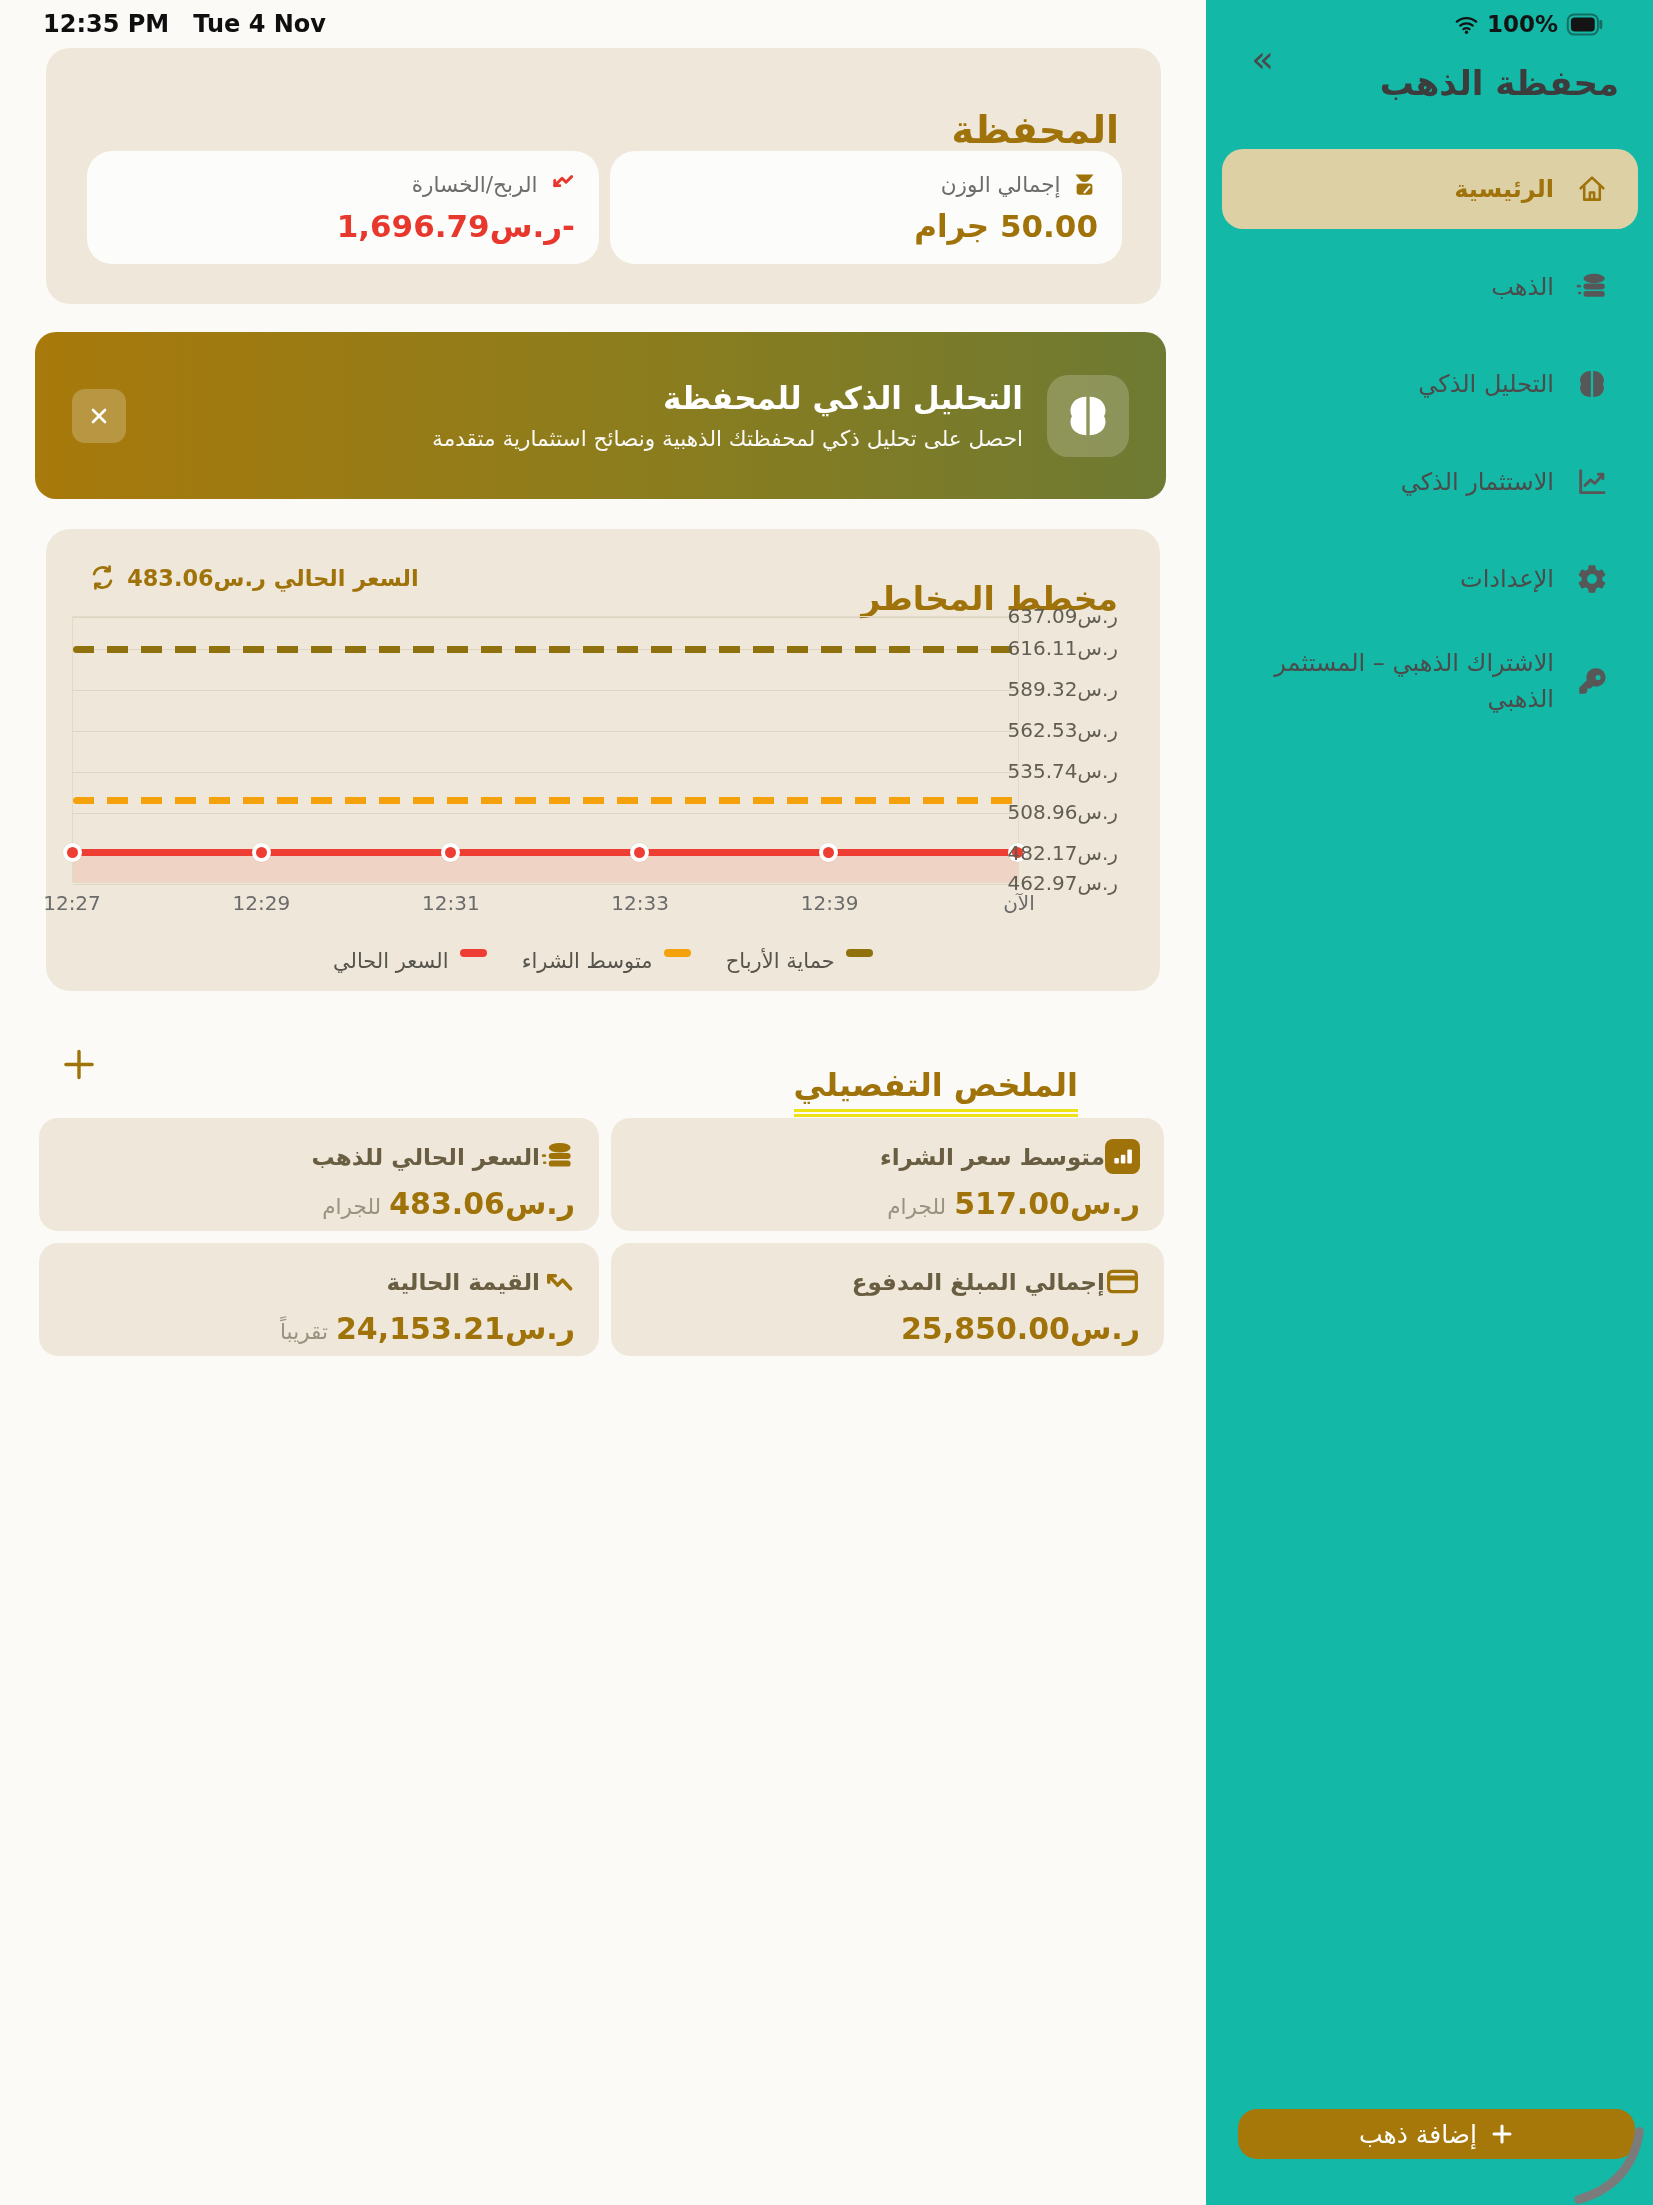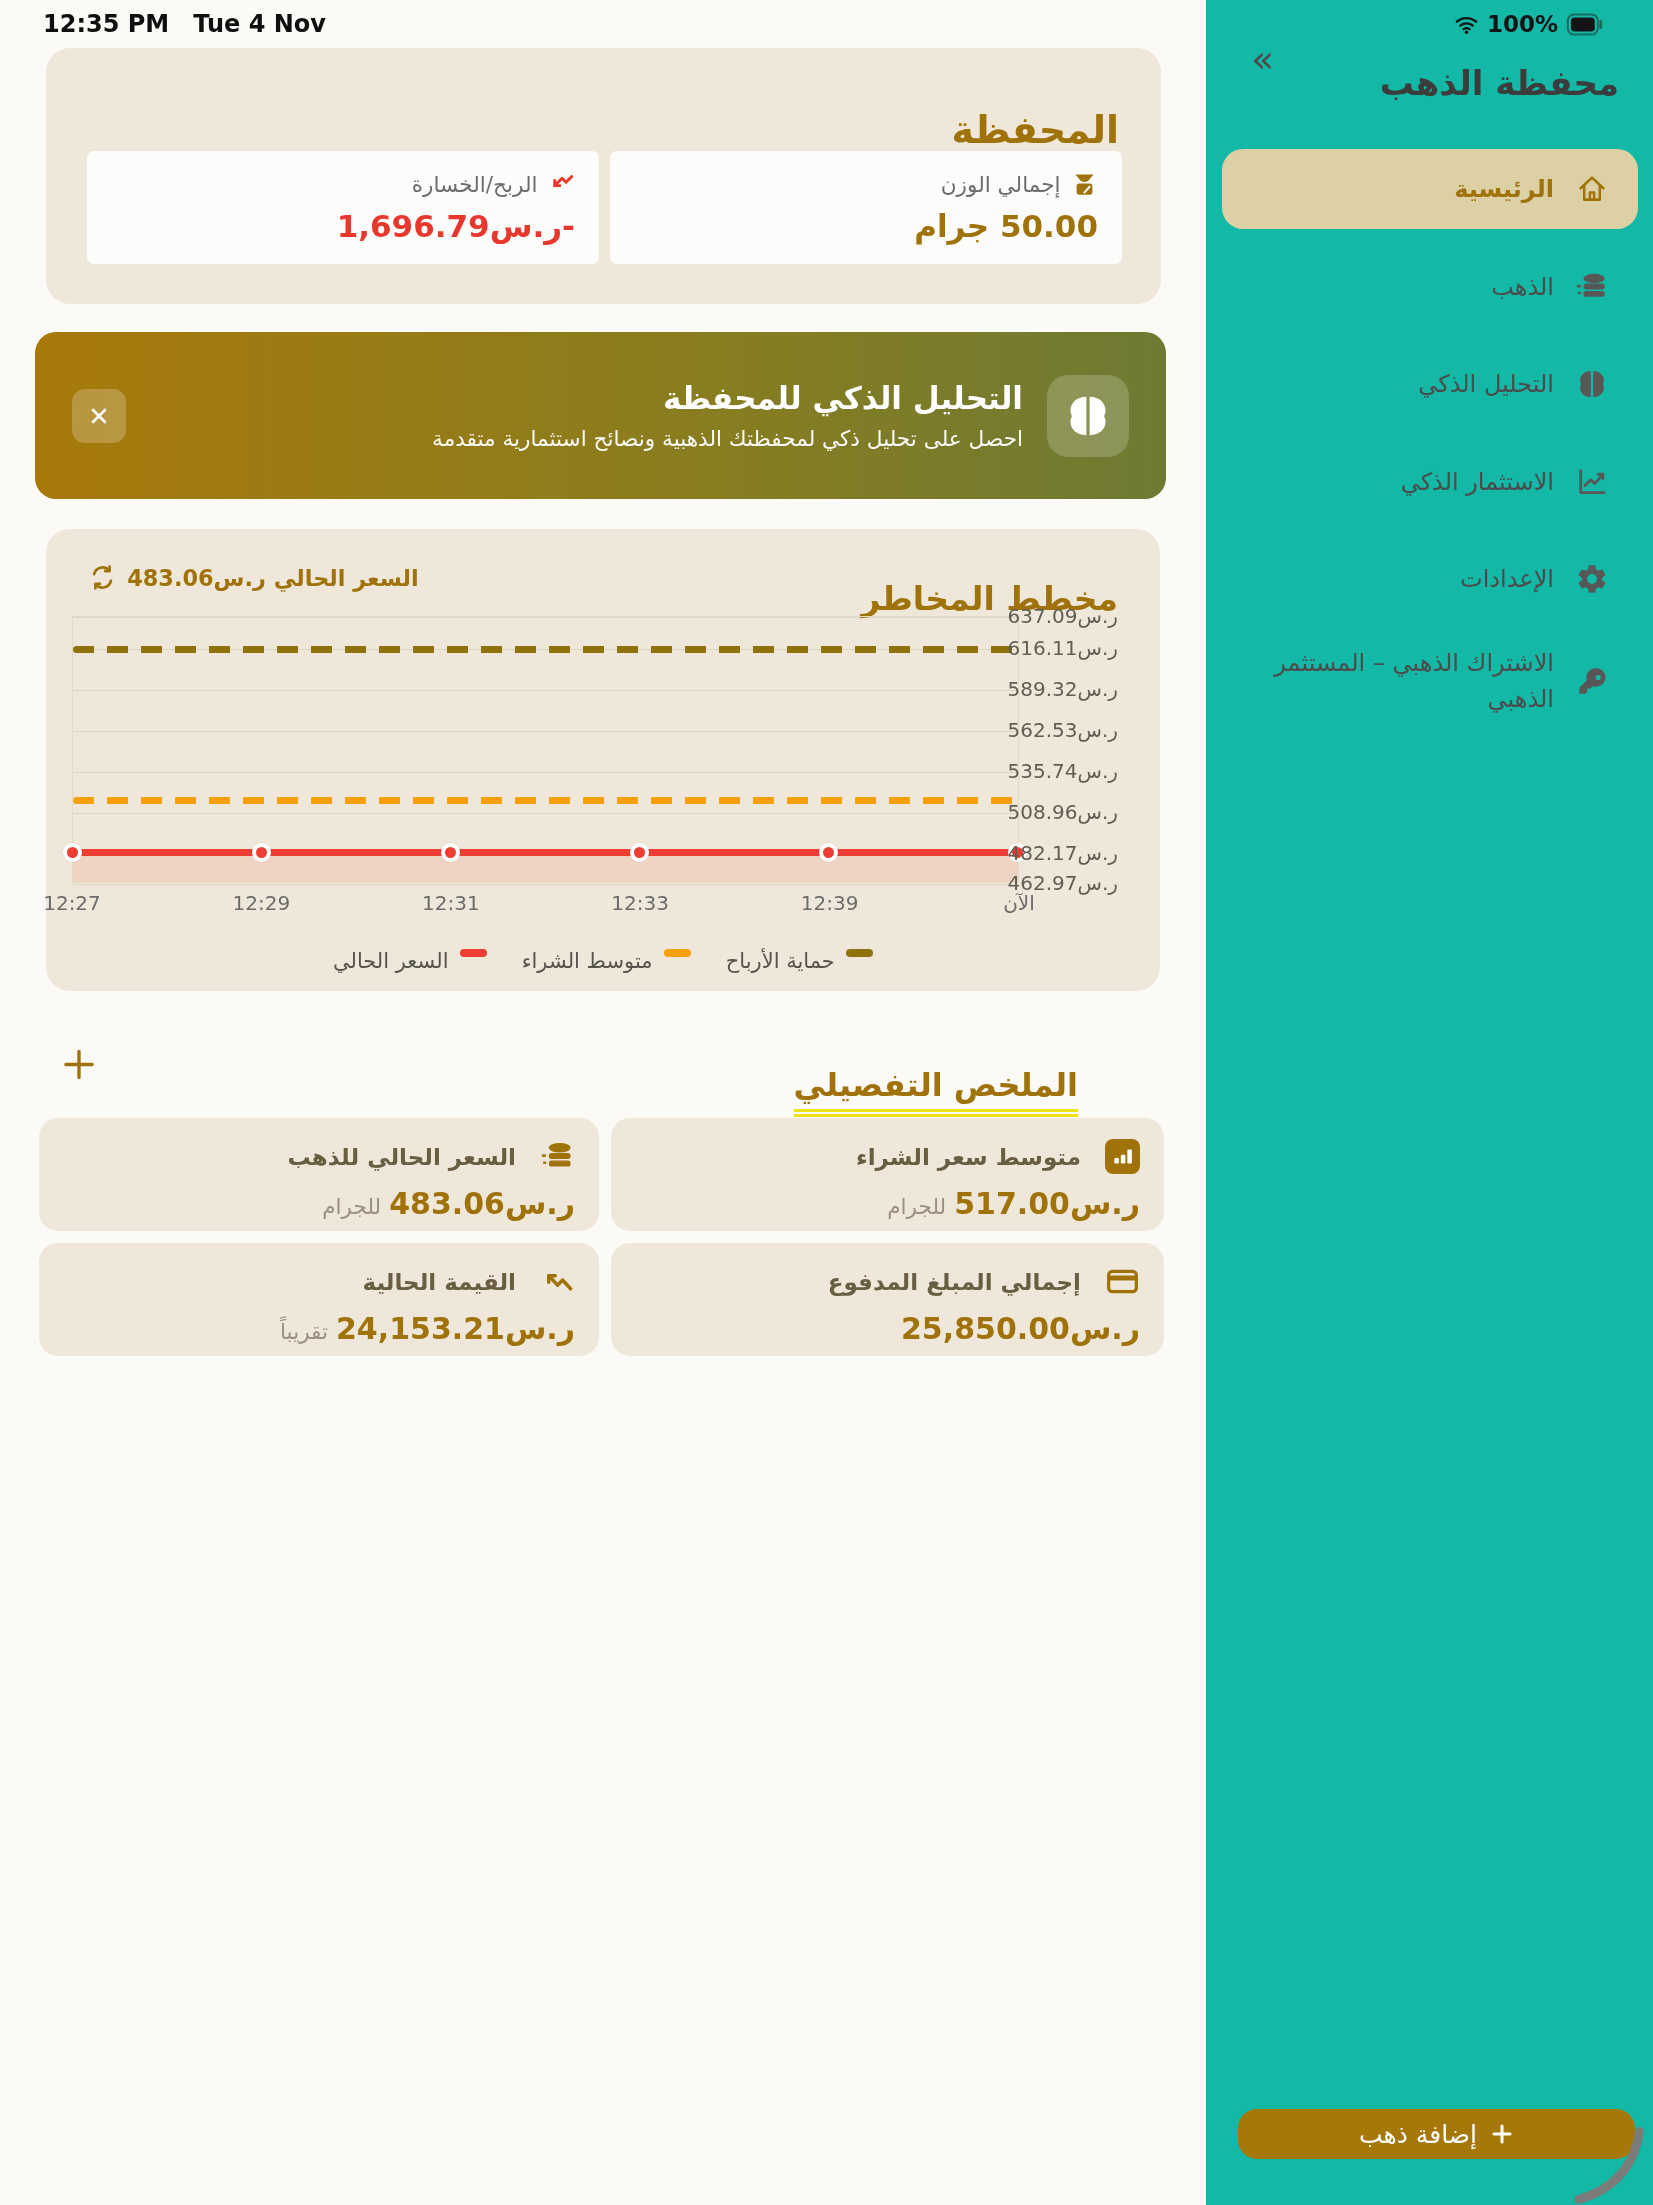--- a/index.html
+++ b/index.html
@@ -13,21 +13,21 @@
                font-size:24px;font-weight:700;color:#0f0f0f;}
   .status-right{position:absolute;top:11.2px;right:50px;display:flex;align-items:center;gap:8px;
                 font-size:23px;font-weight:600;color:#141414;}
   .status-right svg{display:block}
 
   
   .portfolio-card{position:absolute;left:46px;top:48px;width:1115px;height:256px;
                   background:#EFE8DA;border-radius:24px;}
   .portfolio-title{position:absolute;top:35px;right:42px;font-size:38px;font-weight:700;color:#A0730A;direction:rtl;}
   .subcards{position:absolute;left:41px;right:39px;bottom:40px;display:flex;direction:rtl;gap:11.2px;}
-  .subcard{flex:1;background:#FCFCFA;border-radius:7px;padding:20px 24px;box-sizing:border-box;direction:rtl;}
+  .subcard{flex:1;background:#FCFCFA;border-radius:25px;padding:20px 24px;box-sizing:border-box;direction:rtl;}
   .subcard-head{display:flex;align-items:center;gap:10.4px;font-size:21.6px;color:#6d6d6d;}
   .subcard-head svg{width:27px;height:27px;display:block}
   .subcard-value{margin-top:10.4px;font-size:31px;font-weight:700;}
   .gold-text{color:#A0730A}
   .red-text{color:#E8382D}
 
   
   .ai-banner{position:absolute;left:35px;top:332px;width:1131px;height:167px;border-radius:21px;
              background:linear-gradient(90deg,#A8790B 0%,#8B7D1E 55%,#6E7A33 100%);
              display:flex;direction:rtl;align-items:center;padding:0 37px;gap:24px;color:#fff;box-sizing:border-box;}
@@ -66,21 +66,21 @@
 
   
   .summary-heading{position:absolute;top:1039px;right:46px;font-size:32px;font-weight:700;color:#A0730A;
                    direction:rtl;padding-bottom:5.6px;border-bottom:8.8px double #EFE117;}
   .summary-add{position:absolute;top:1043px;left:58px;width:42px;height:42px;border:none;background:transparent;
                color:#A0730A;cursor:pointer;padding:0;}
   .summary-add svg{width:37px;height:37px;}
   .stat-grid{position:absolute;left:39px;top:1118px;width:1125px;direction:rtl;display:grid;
              grid-template-columns:553px 560px;column-gap:12px;row-gap:12px;}
   .stat-card{background:#EFE8DA;border-radius:19px;padding:21px 24px;box-sizing:border-box;height:113px;direction:rtl;}
-  .stat-head{display:flex;align-items:center;gap:24px;font-size:23px;font-weight:700;color:#6A5E42;}
+  .stat-head{display:flex;align-items:center;gap:0;font-size:23px;font-weight:700;color:#6A5E42;}
   .stat-head svg{width:35px;height:35px;display:block;color:#A0730A;}
   .icon-badge{width:35px;height:35px;border-radius:8px;background:#A0730A;display:flex;
               align-items:center;justify-content:center;flex:0 0 auto;}
   .icon-badge svg{width:26px;height:26px;color:#A0730A;}
   .stat-value-row{margin-top:12px;direction:rtl;}
   .stat-value{font-size:30px;font-weight:700;color:#A0730A;}
   .stat-suffix{font-size:21.6px;color:#9B9180;margin-right:8px;}
 
   
   .sidebar-title{position:absolute;top:40px;right:35px;font-size:34px;font-weight:700;color:#3C3C3C;direction:rtl;}

